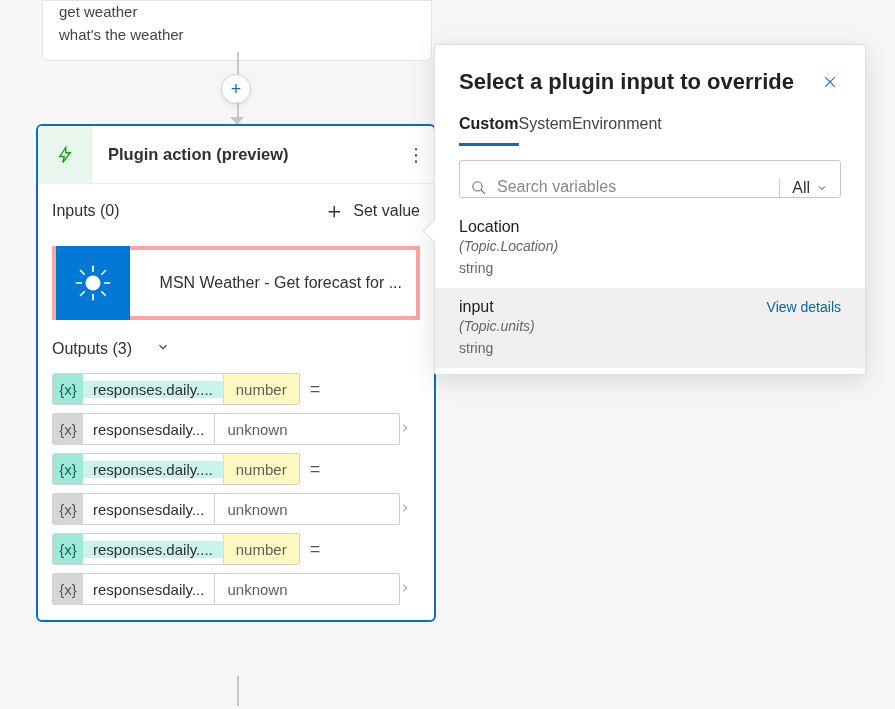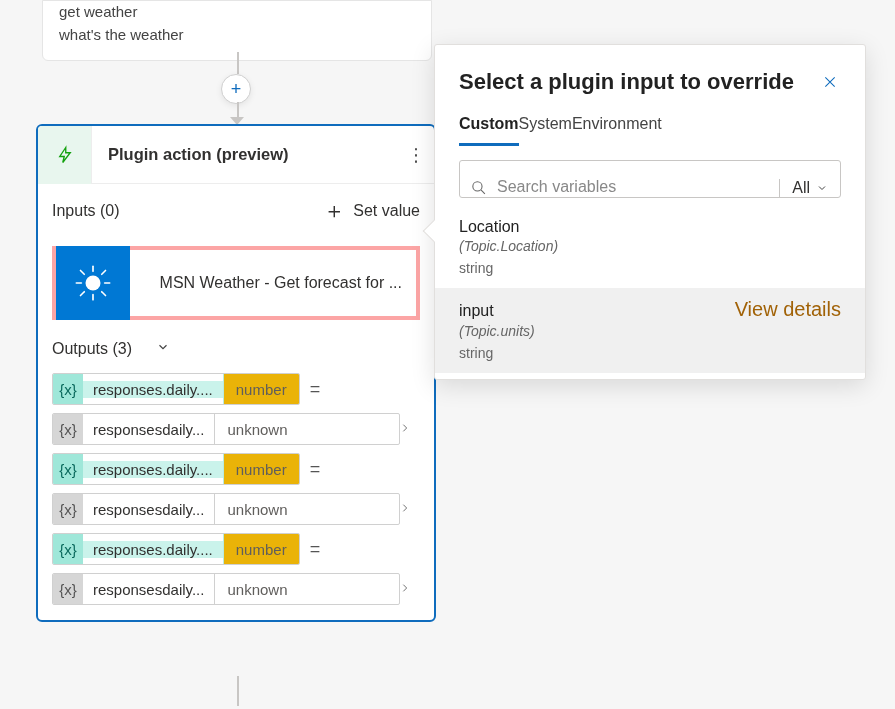--- a/index.html
+++ b/index.html
@@ -164,21 +164,21 @@
     white-space: nowrap; overflow: hidden; text-overflow: ellipsis;
   }
   .chip .var-type {
     padding: 0 12px;
     color: #605e5c;
     border-left: 1px solid #d0d0d0;
     height: 30px; display: flex; align-items: center;
   }
   .chip.teal .var-icon { background: #9fe7d9; color: #0b6a5d; }
   .chip.teal .var-name { background: #caf3eb; }
-  .chip.teal .var-type { background: #eab308; border-left-color: #b8ece1; }
+  .chip.teal .var-type { background: #fef9c3; border-left-color: #b8ece1; }
   .chip.gray .var-icon { background: #d6d6d6; color: #555; }
   .chip.gray .var-name { background: #fff; }
   .chip.gray .var-type { background: #fff; }
   .equals {
     padding: 0 10px; color: #555; font-size: 18px;
   }
   .arrow-right {
     margin-left: auto; padding-right: 10px; color: #555; font-size: 20px;
   }
   .chip.full { width: 100%; }
@@ -258,21 +258,21 @@
   }
   .var-row.selected {
     background: #f0f0f0;
   }
   .var-row .name-line {
     display: flex; justify-content: space-between; align-items: baseline;
   }
   .var-row .v-name { font-size: 16px; color: #222; }
   .var-row .v-path { font-size: 14px; font-style: italic; color: #666; margin-top: 2px; }
   .var-row .v-type { font-size: 14px; color: #666; margin-top: 6px; }
-  .view-details { font-size: 20px; color: #a16207; cursor: pointer; }
+  .view-details { font-size: 14px; color: #0369a1; cursor: pointer; }
 </style>
 </head>
 <body>
 
 <div class="trigger-card">
   <div>get weather</div>
   <div>what's the weather</div>
 </div>
 
 <div class="connector-line top1"></div>

